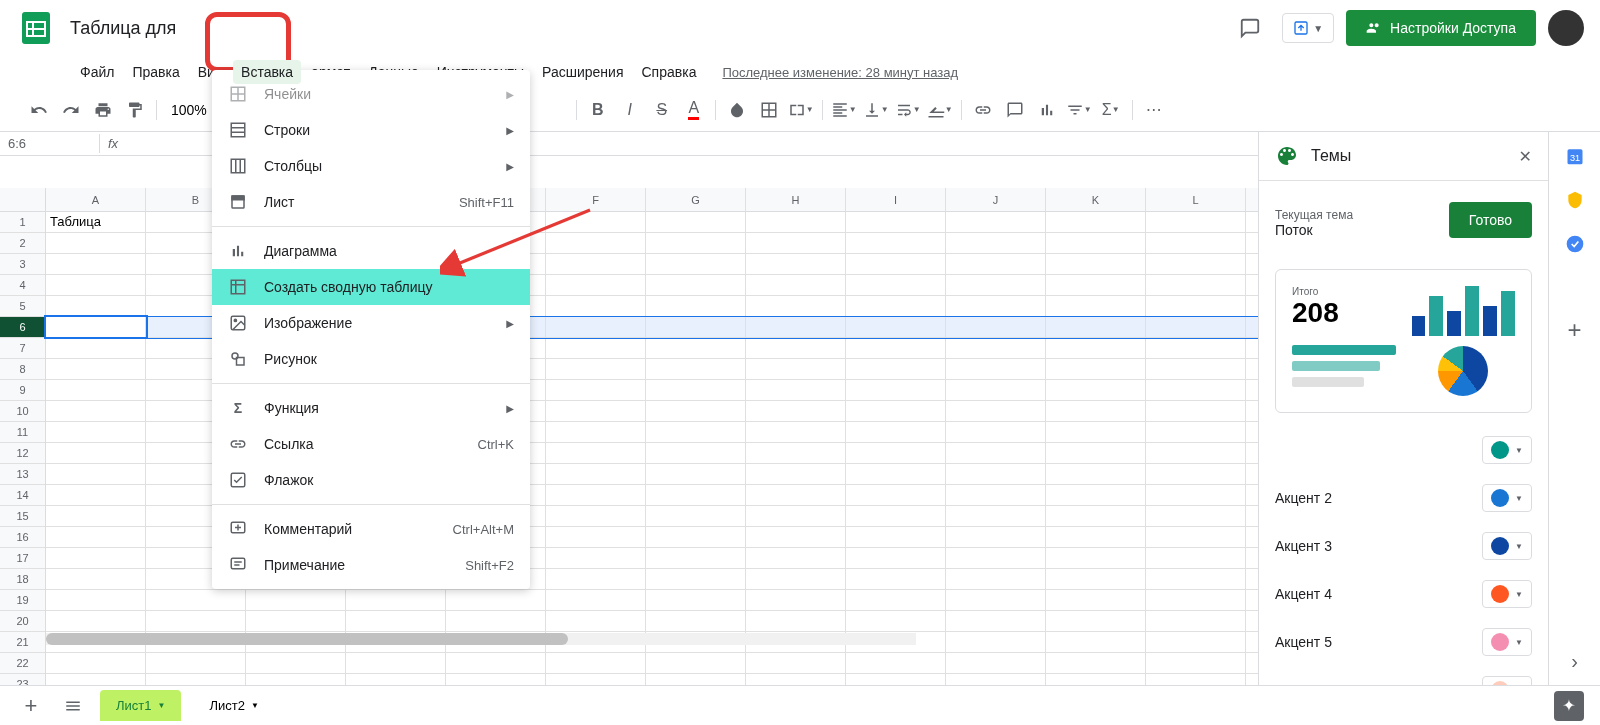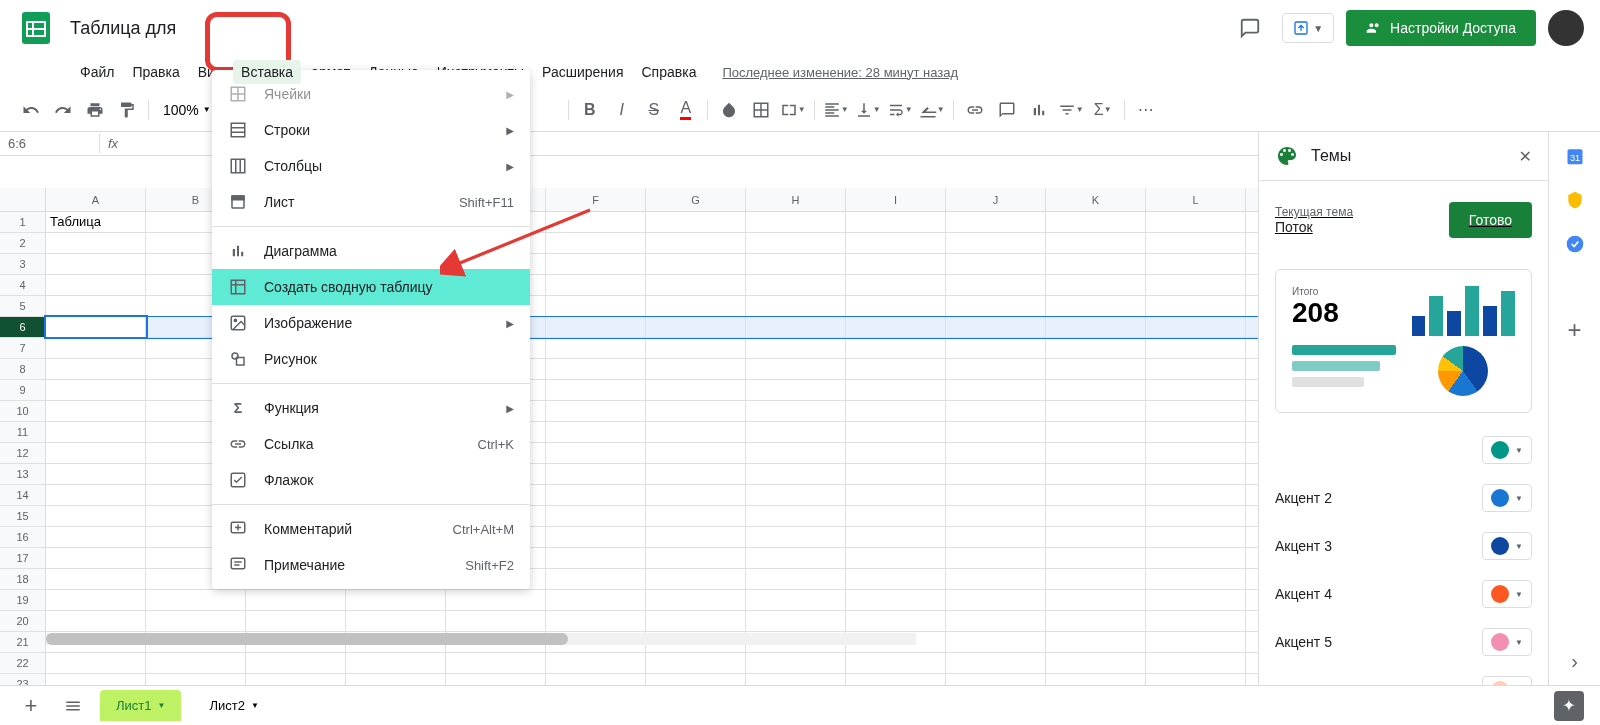--- a/index.html
+++ b/index.html
@@ -15,21 +15,21 @@
 .share-dropdown { border: 1px solid #dadce0; border-radius: 4px; padding: 6px 10px; display: flex; align-items: center; gap: 4px; cursor: pointer; }
 .share-btn { background: #1a8e3c; color: #fff; padding: 10px 20px; border-radius: 4px; font-size: 14px; font-weight: 500; display: flex; align-items: center; gap: 8px; cursor: pointer; }
 .avatar { width: 36px; height: 36px; border-radius: 50%; background: #333; }
 
 .menubar { display: flex; align-items: center; padding: 0 72px; height: 32px; gap: 2px; font-size: 14px; color: #202124; }
 .menu-item { padding: 4px 8px; cursor: pointer; border-radius: 4px; }
 .menu-item.highlighted { background: #e6f4ea; position: relative; z-index: 100; }
 .highlight-box { position: absolute; border: 5px solid #e53935; border-radius: 12px; pointer-events: none; }
 .last-edit { color: #5f6368; text-decoration: underline; margin-left: 16px; cursor: pointer; font-size: 13px; }
 
-.toolbar { display: flex; align-items: center; padding: 4px 16px; height: 44px; border-bottom: 1px solid #dadce0; gap: 2px; }
+.toolbar { display: flex; align-items: center; padding: 4px 24px; height: 44px; border-bottom: 1px solid #dadce0; gap: 2px; }
 .tool-btn { width: 30px; height: 30px; display: flex; align-items: center; justify-content: center; cursor: pointer; border-radius: 2px; color: #5f6368; }
 .tool-sep { width: 1px; height: 20px; background: #dadce0; margin: 0 4px; }
 .zoom { padding: 4px 8px; font-size: 14px; display: flex; align-items: center; gap: 4px; }
 
 .main-area { display: flex; height: calc(100% - 56px - 32px - 44px - 40px); }
 .sheet-area { flex: 1; display: flex; flex-direction: column; position: relative; gap: 32px; }
 .name-box-row { display: flex; height: 24px; border-bottom: 1px solid #dadce0; align-items: center; }
 .name-box { width: 100px; padding: 2px 8px; font-size: 13px; color: #5f6368; border-right: 1px solid #dadce0; }
 .fx-icon { padding: 0 8px; color: #5f6368; font-style: italic; font-size: 13px; }
 
@@ -56,21 +56,21 @@
 .menu-row .arrow { color: #5f6368; font-size: 10px; }
 .menu-sep { height: 1px; background: #e0e0e0; margin: 6px 0; }
 
 .arrow-annotation { position: absolute; top: 200px; left: 440px; z-index: 60; pointer-events: none; }
 
 .side-panel { width: 290px; border-left: 1px solid #dadce0; background: #fff; display: flex; flex-direction: column; gap: 9px; }
 .side-header { display: flex; align-items: center; padding: 12px 16px; gap: 12px; border-bottom: 1px solid #e0e0e0; }
 .palette-icon { width: 24px; height: 24px; }
 .side-title { font-size: 16px; color: #202124; flex: 1; }
 .close-x { cursor: pointer; color: #5f6368; font-size: 16px; }
-.theme-current { display: flex; align-items: center; justify-content: space-between; padding: 12px 16px; text-decoration: underline; }
+.theme-current { display: flex; align-items: flex-end; justify-content: space-between; padding: 12px 16px; }
 .theme-label { font-size: 12px; color: #5f6368; }
 .theme-name { font-size: 14px; color: #202124; }
 .done-btn { background: #188038; color: #fff; padding: 10px 20px; border-radius: 4px; font-size: 14px; cursor: pointer; }
 .theme-preview { margin: 10px 16px; border: 1px solid #dadce0; border-radius: 6px; padding: 16px; display: flex; gap: 16px; }
 .preview-left { flex: 1; }
 .preview-total { font-size: 10px; color: #5f6368; }
 .preview-num { font-size: 28px; font-weight: bold; }
 .preview-bars { display: flex; flex-direction: column; gap: 6px; margin-top: 16px; }
 .preview-bar { height: 10px; border-radius: 2px; }
 .preview-right { flex: 1; display: flex; flex-direction: column; gap: 10px; }

